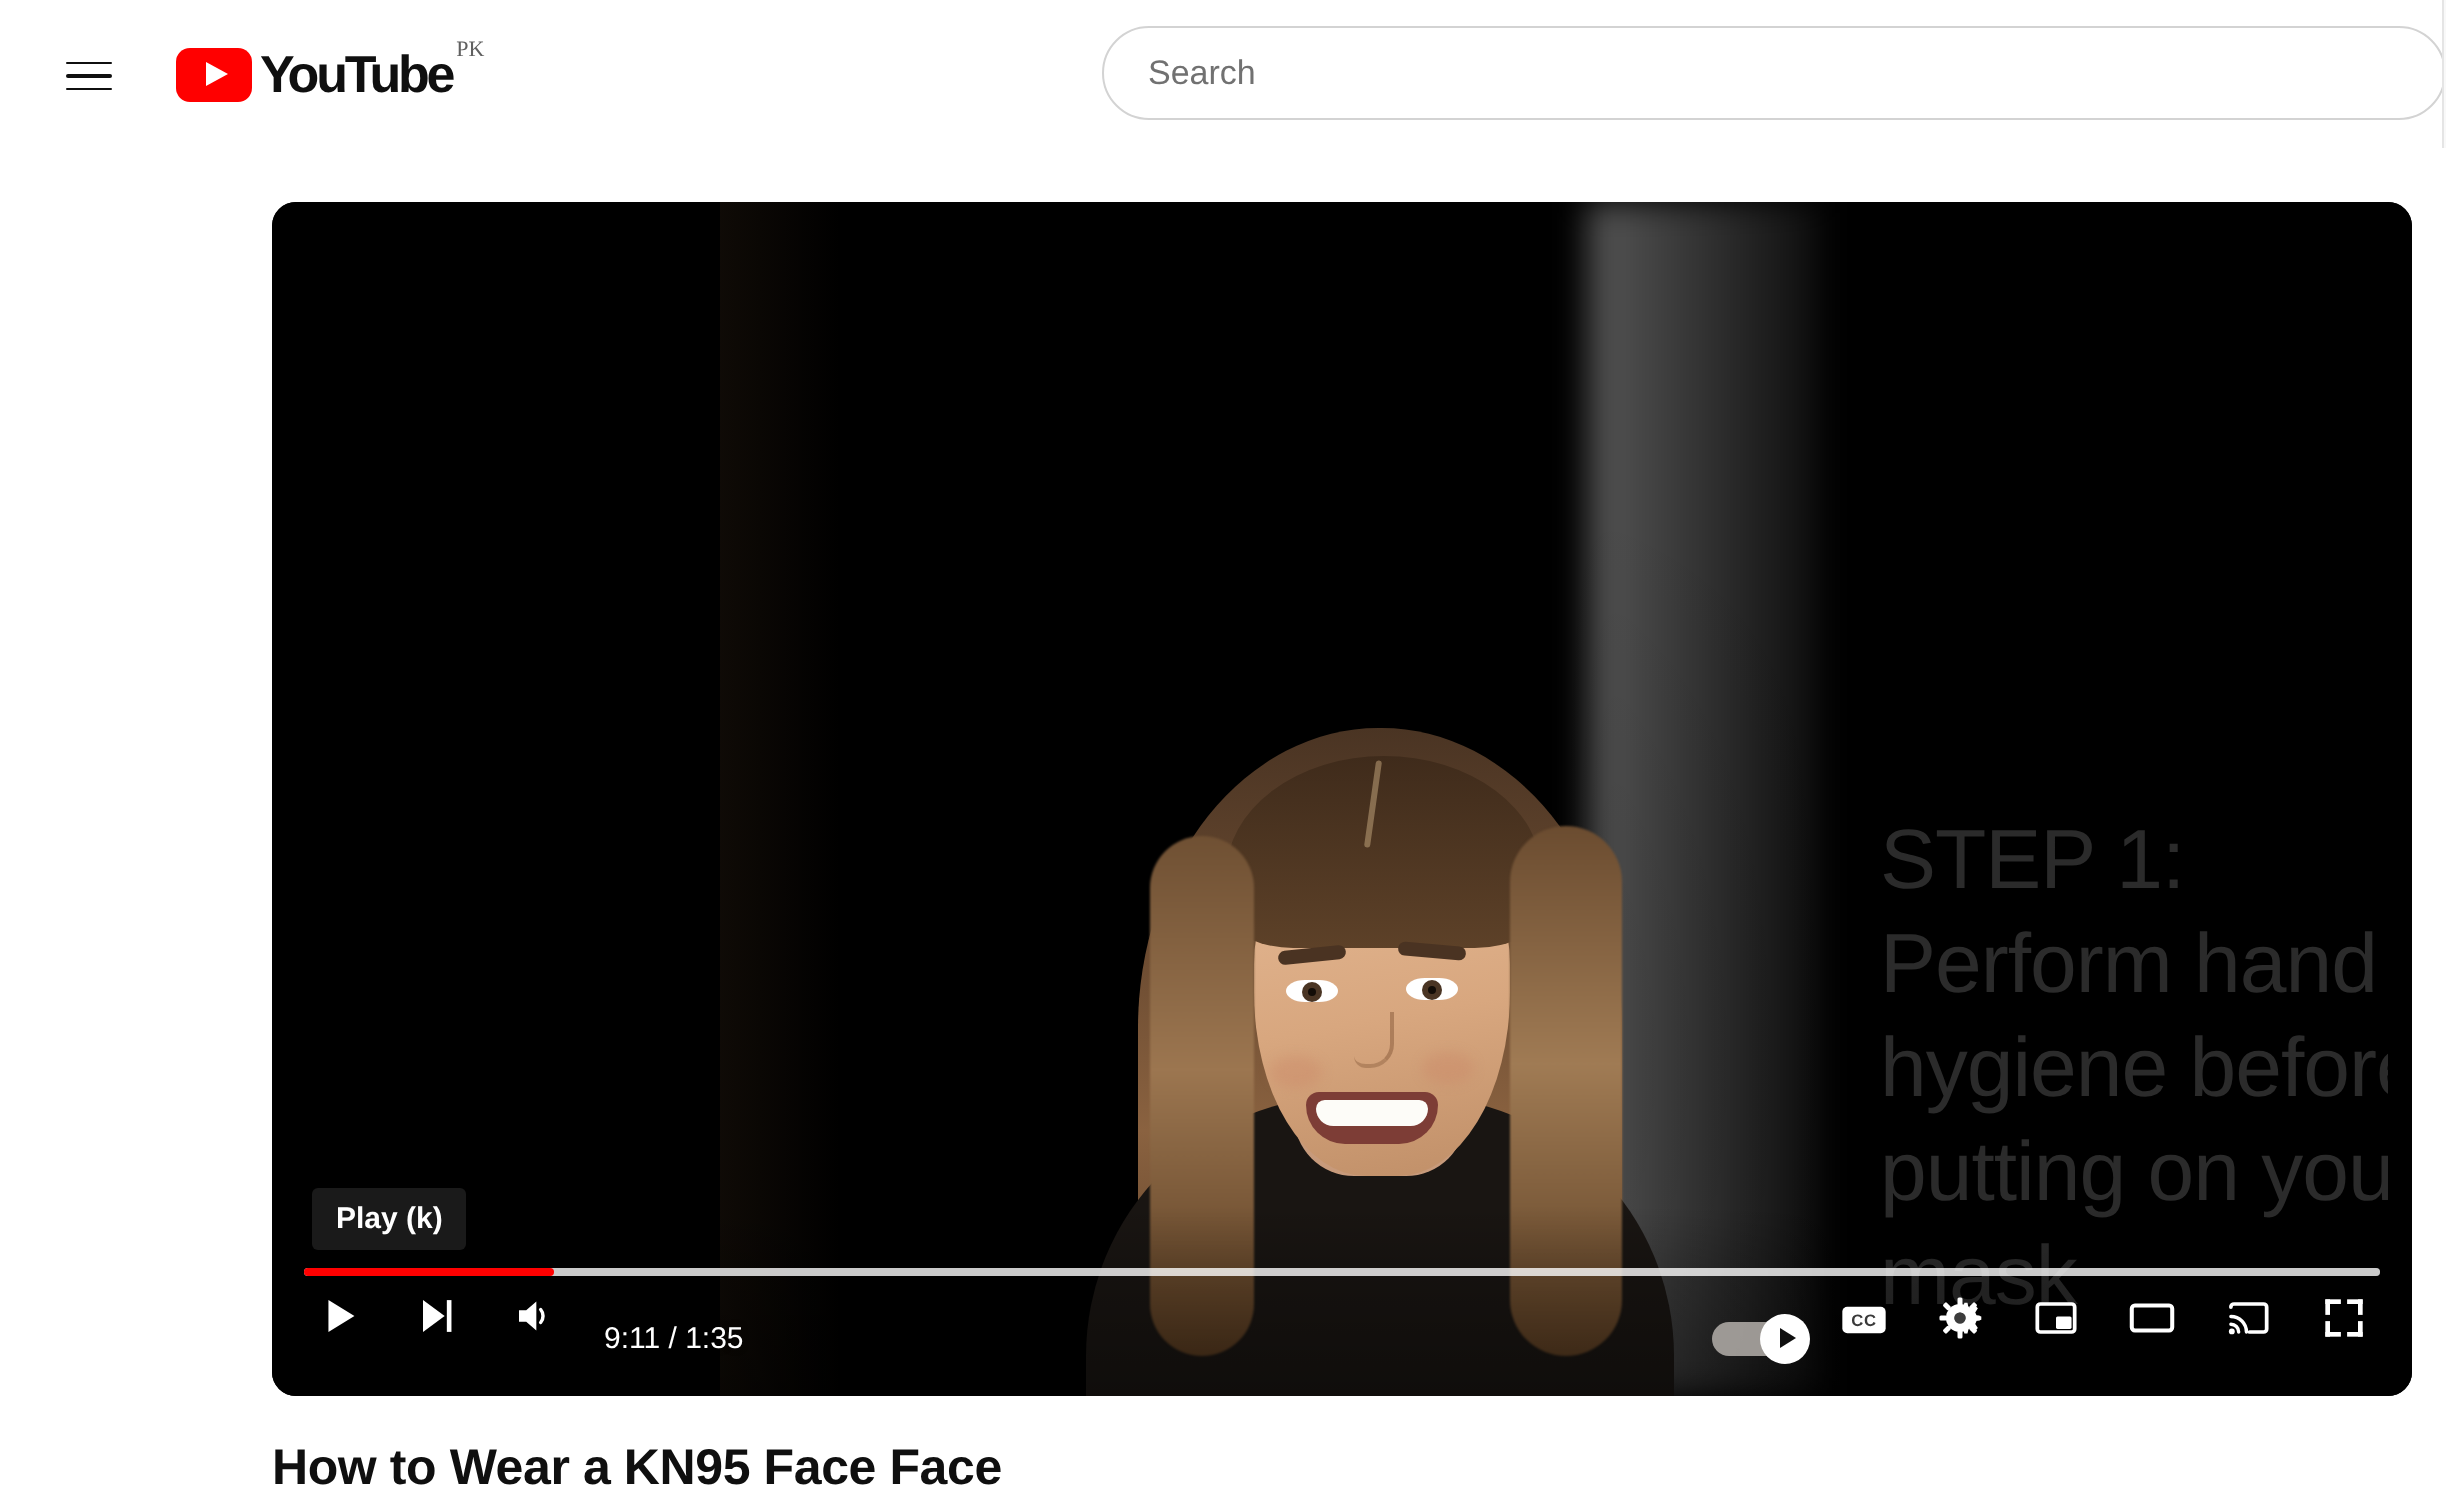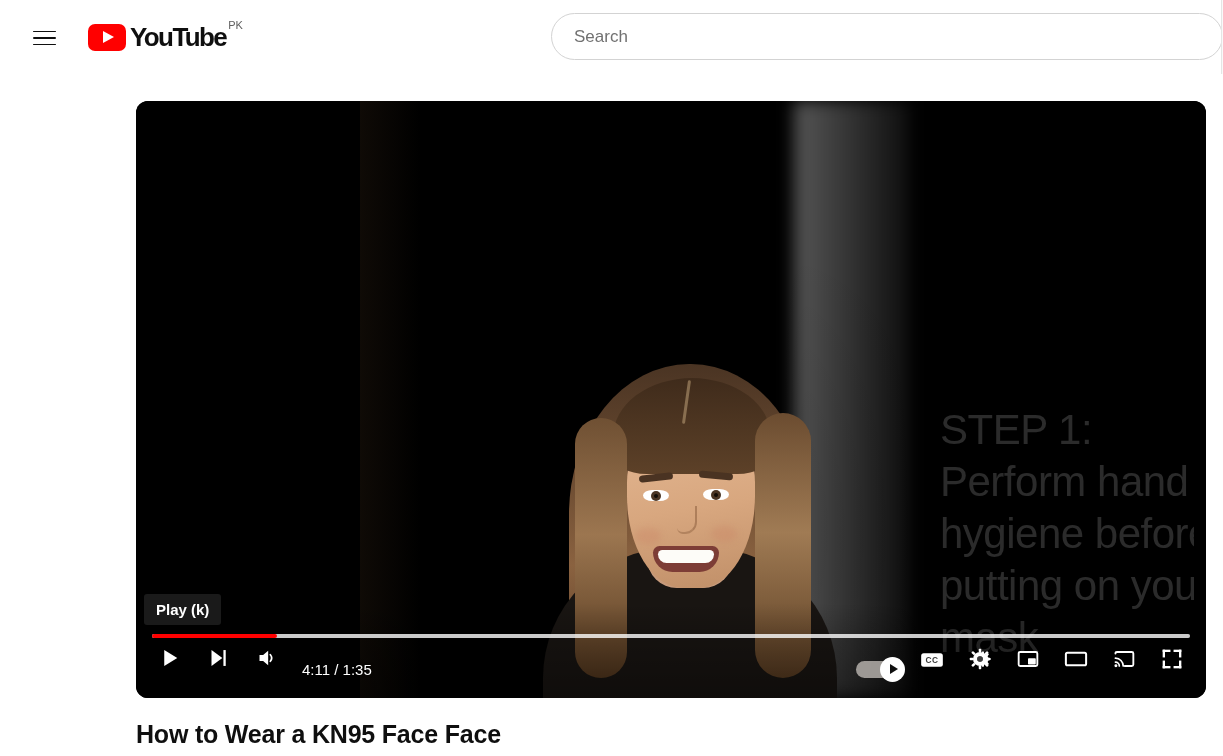--- a/index.html
+++ b/index.html
@@ -95,21 +95,21 @@
     color: #0f0f0f;
     line-height: 27px;
     white-space: nowrap;
   }
   .logo-country {
     font-size: 11px;
     color: #606060;
     line-height: 11px;
     margin-left: 2px;
     margin-top: 1px;
-    font-family: Liberation Sans, sans-serif;
+    font-family: Liberation Serif, serif;
     letter-spacing: 0px;
   }
 
   .search-area {
     position: absolute;
     left: 539px;
     top: 13px;
     height: 48px;
     display: flex;
     align-items: stretch;
@@ -396,21 +396,21 @@
     left: 0;
     right: 0;
     bottom: 0;
     height: 95px;
     background: linear-gradient(180deg, rgba(0,0,0,0) 0%, rgba(0,0,0,0.18) 35%, rgba(0,0,0,0.38) 100%);
     pointer-events: none;
   }
 
   .tooltip {
     position: absolute;
-    left: 8px;
+    left: 20px;
     bottom: 73px;
     background: rgba(28,28,28,0.92);
     color: #ffffff;
     font-size: 15px;
     font-weight: bold;
     font-family: "Liberation Sans", sans-serif;
     padding: 7px 12px;
     border-radius: 3px;
     white-space: nowrap;
   }
@@ -634,21 +634,21 @@
           </svg>
         </div>
 
         <div class="ctrl-btn">
           <svg width="26" height="26" viewBox="0 0 36 36">
             <path d="M9 14 H14 L21 8 V28 L14 22 H9 Z" fill="#ffffff"></path>
             <path d="M24 13.5 a7 7 0 0 1 0 9" stroke="#ffffff" stroke-width="2.4" fill="none" stroke-linecap="round"></path>
           </svg>
         </div>
 
-        <span class="time-display">4:11 / 1:35</span>
+        <span class="time-display">9:11 / 1:35</span>
       </div>
 
       <div class="ctrl-spacer"></div>
 
       <div class="ctrl-right">
 
         <div class="autoplay-toggle">
           <span class="autoplay-track">
             <span class="autoplay-knob">
               <span class="tri"></span>

